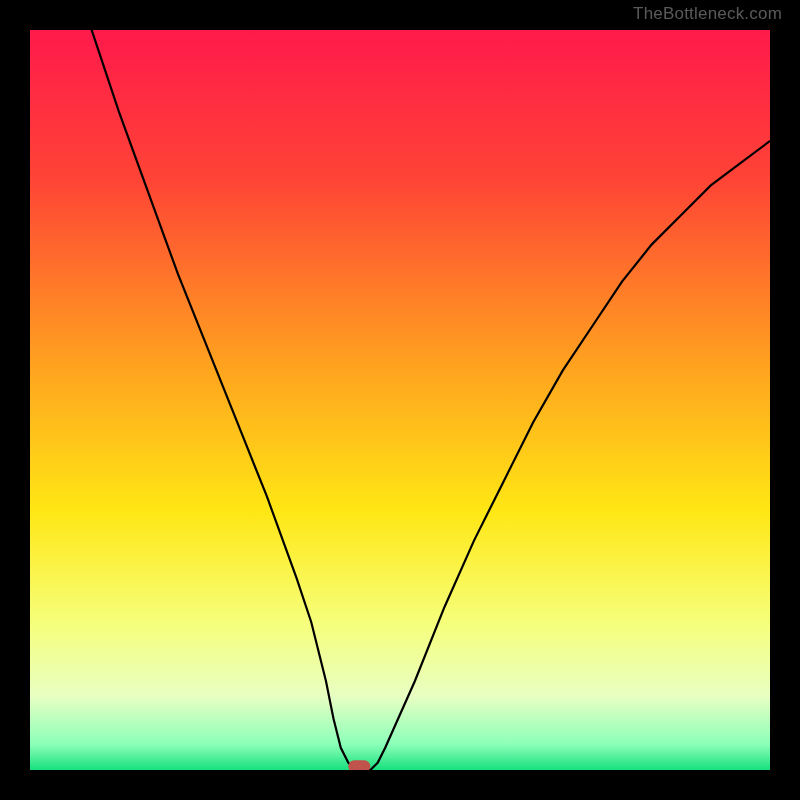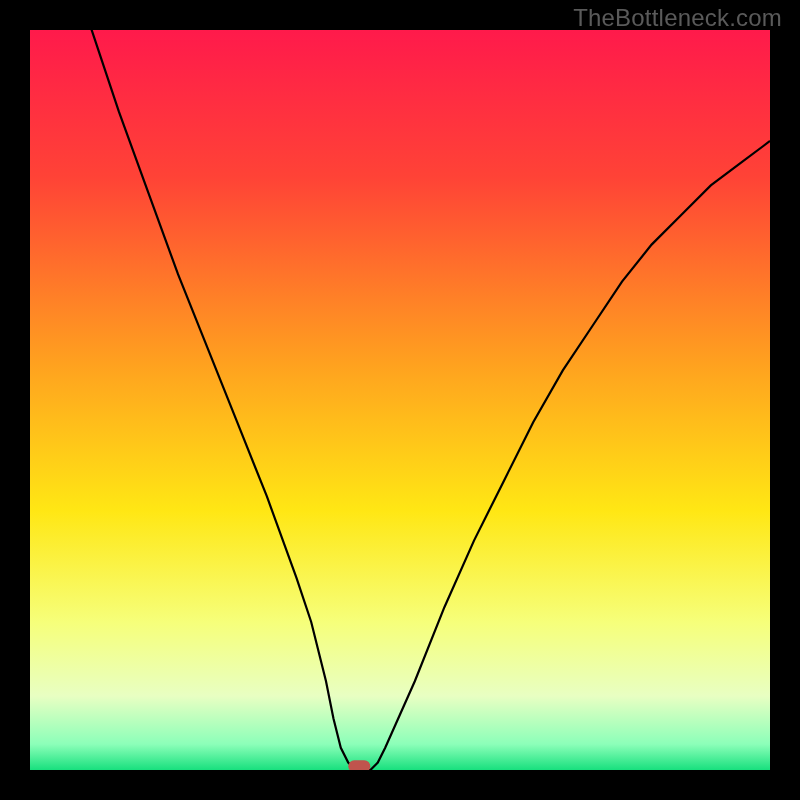--- a/index.html
+++ b/index.html
@@ -14,21 +14,21 @@
     width: 800px;
     height: 800px;
     background: #000000;
     position: relative;
   }
   .watermark {
     position: absolute;
     top: 4px;
     right: 18px;
     color: #5a5a5a;
-    font-size: 24px;
+    font-size: 17px;
     font-weight: 500;
     letter-spacing: 0.2px;
     z-index: 5;
   }
   .plot {
     position: absolute;
     left: 30px;
     top: 30px;
     width: 740px;
     height: 740px;

